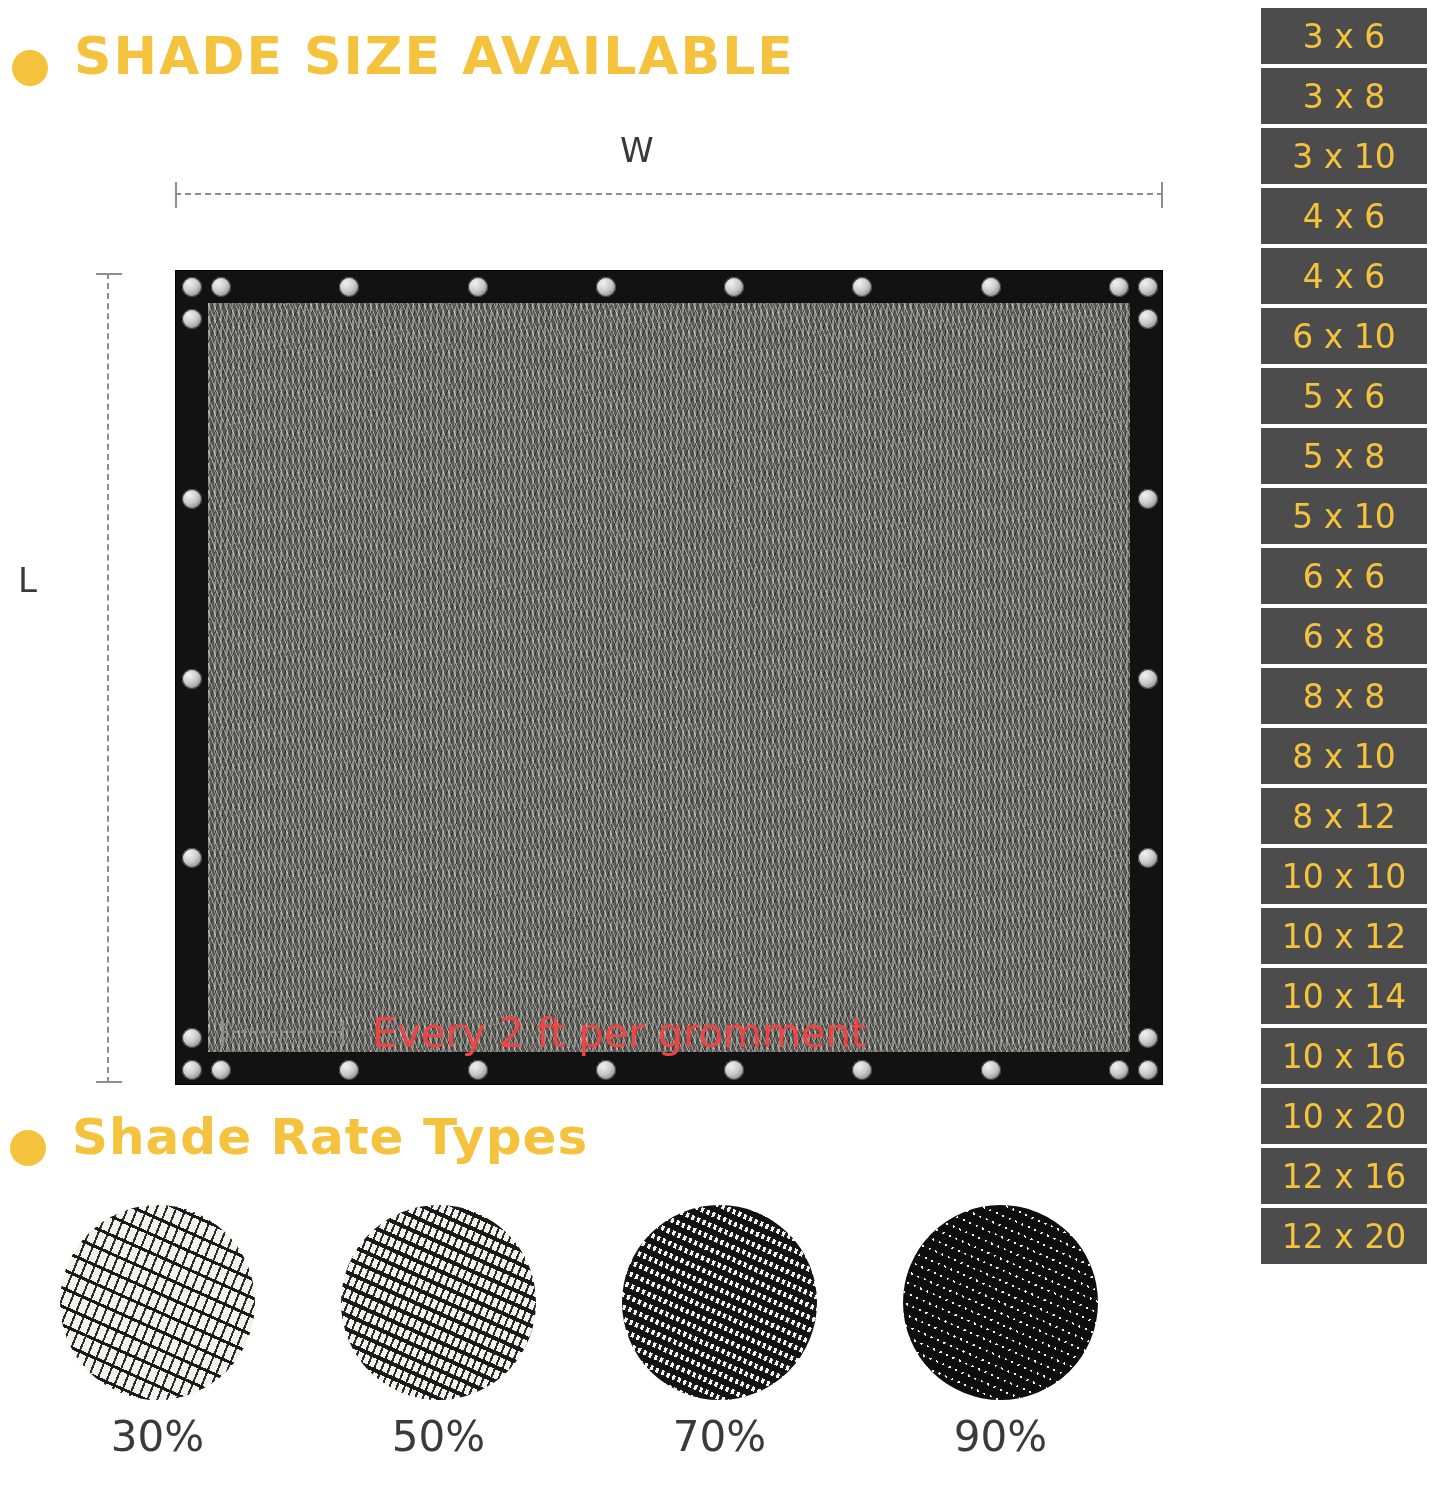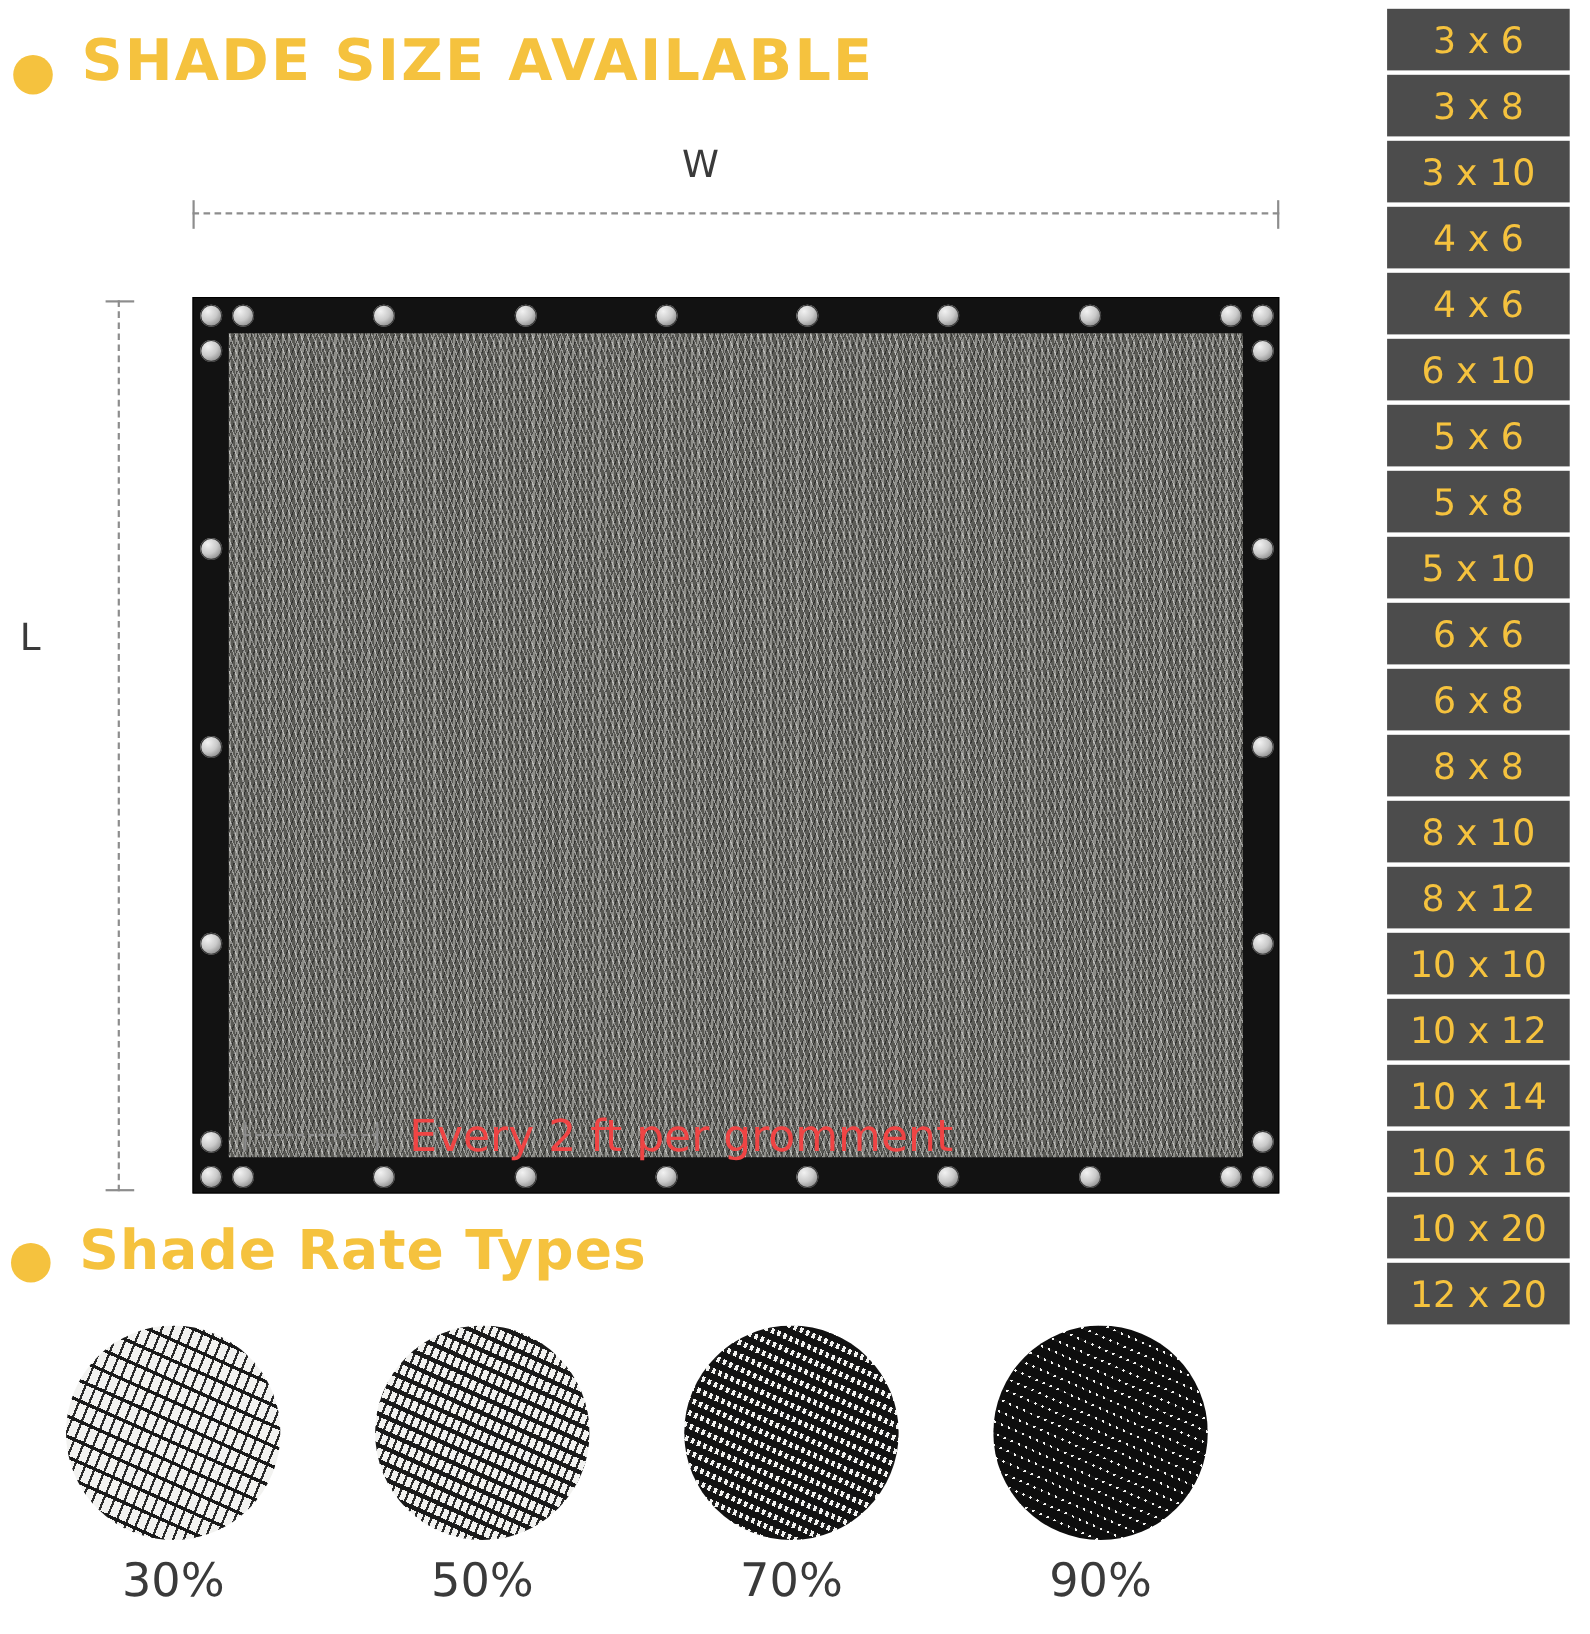--- a/index.html
+++ b/index.html
@@ -348,14 +348,15 @@
     <div class="size-chip">6 x 6</div>
     <div class="size-chip">6 x 8</div>
     <div class="size-chip">8 x 8</div>
     <div class="size-chip">8 x 10</div>
     <div class="size-chip">8 x 12</div>
     <div class="size-chip">10 x 10</div>
     <div class="size-chip">10 x 12</div>
     <div class="size-chip">10 x 14</div>
     <div class="size-chip">10 x 16</div>
     <div class="size-chip">10 x 20</div>
+    <div class="size-chip">12 x 16</div>
     <div class="size-chip">12 x 20</div>
   </div>
 
 </body></html>

